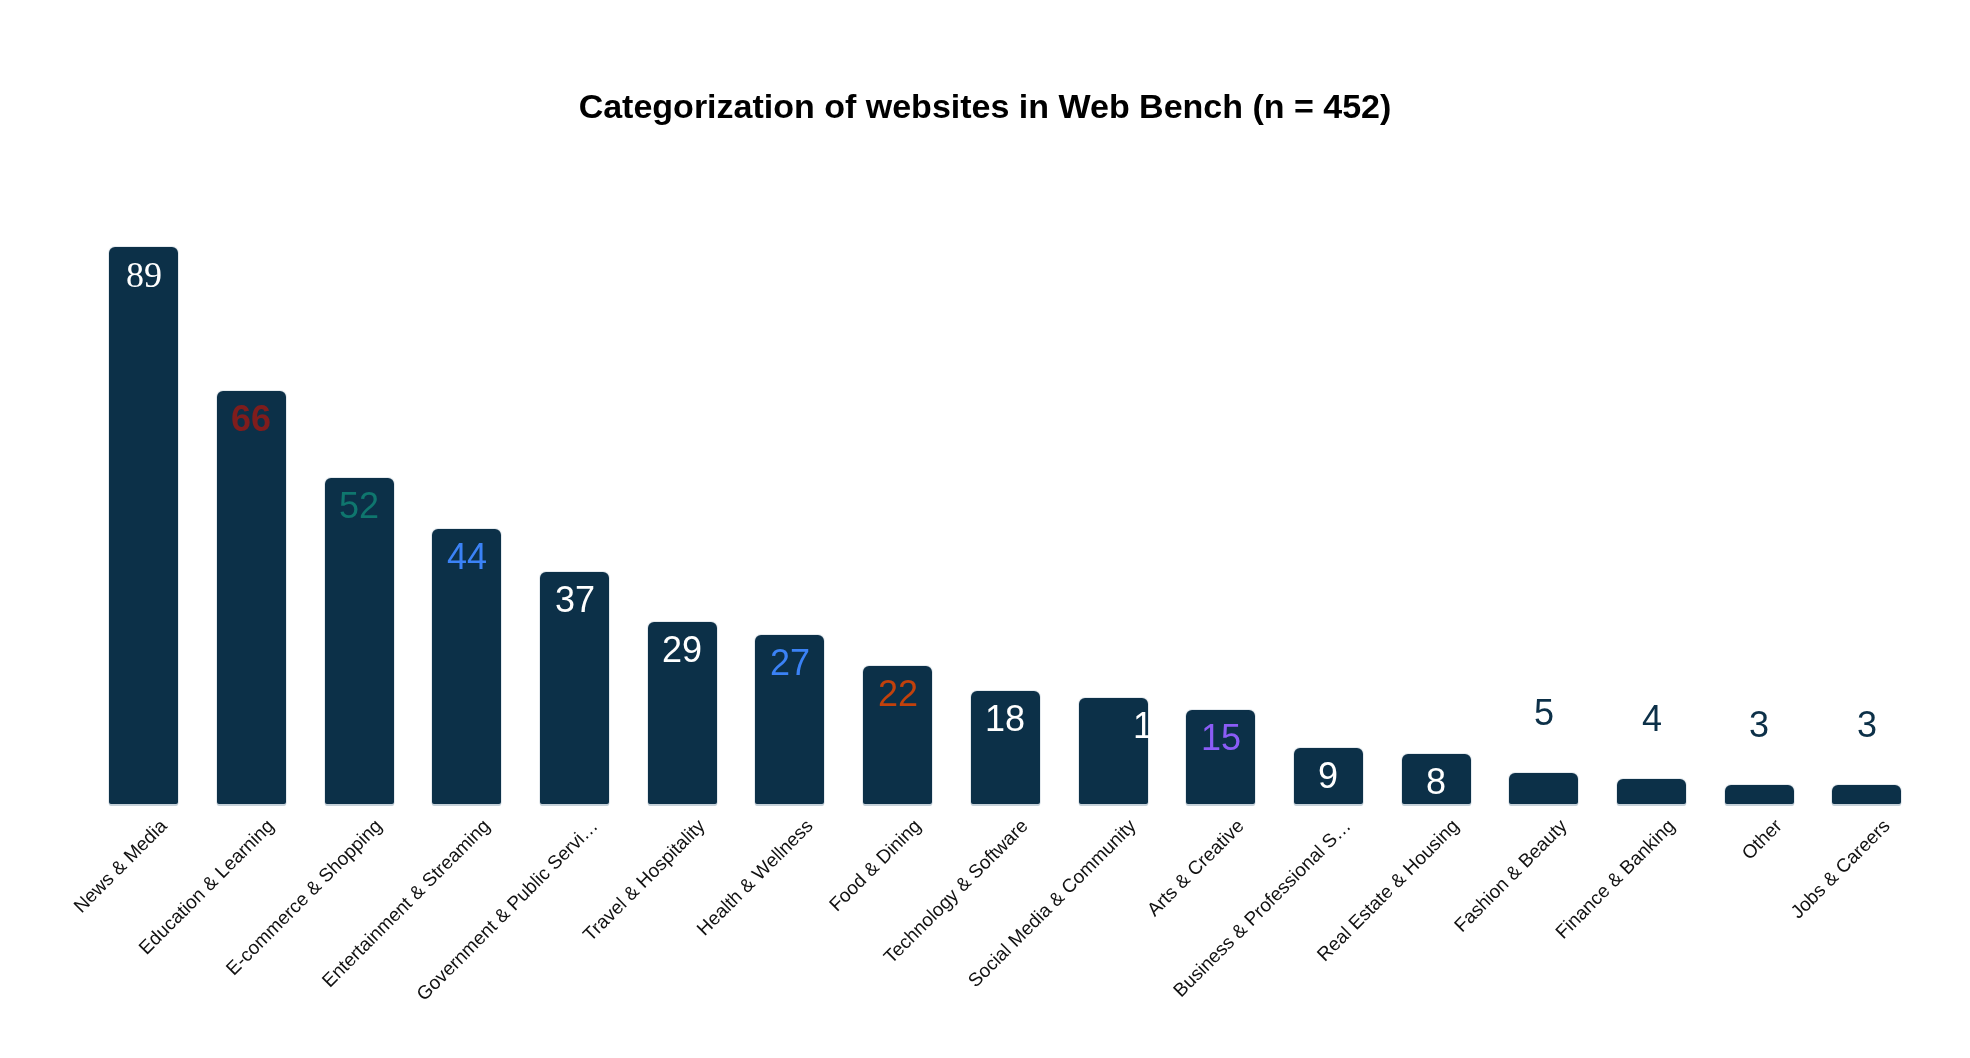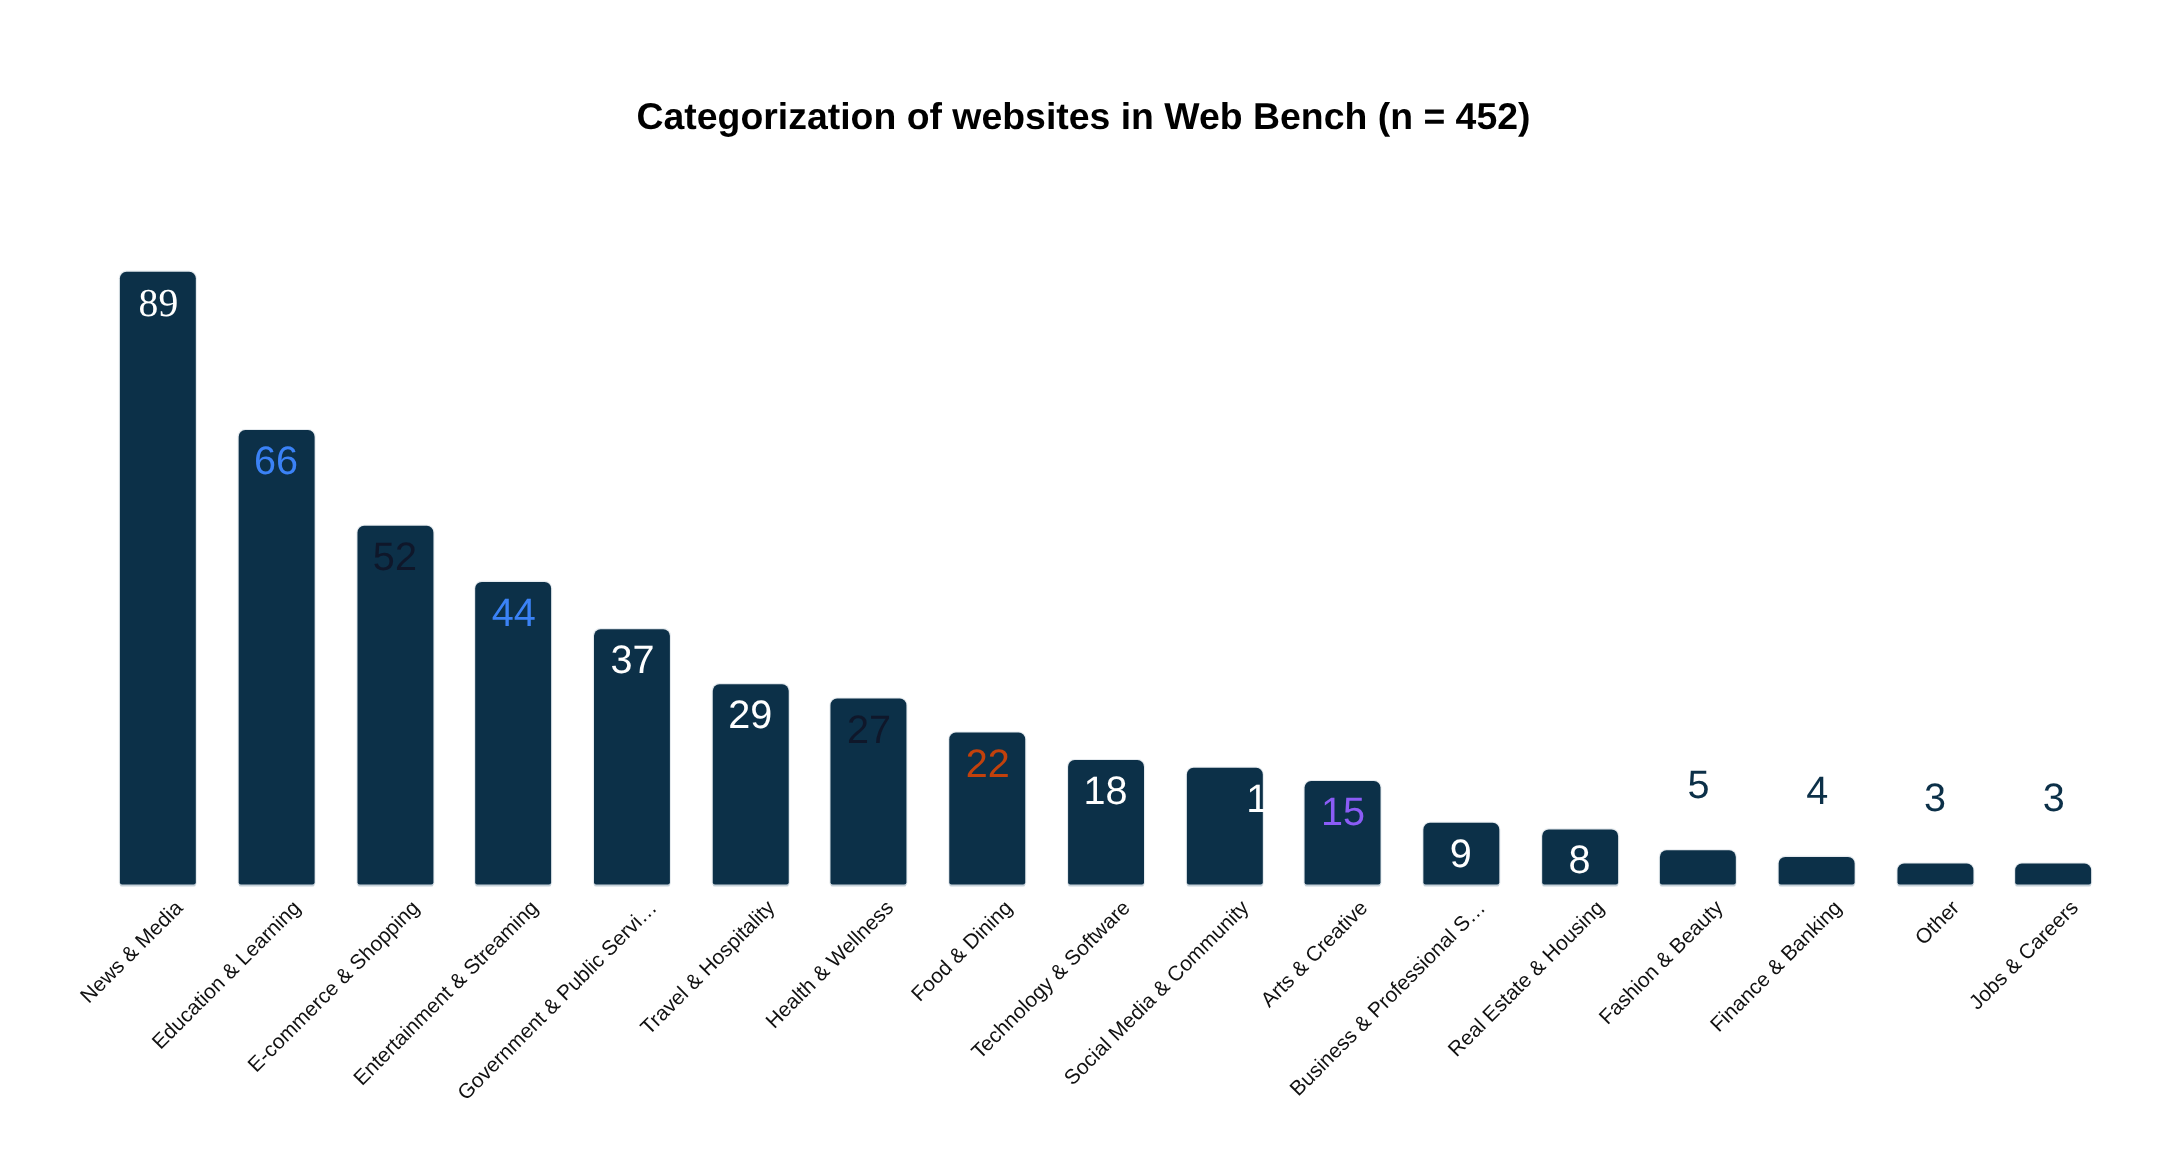--- a/index.html
+++ b/index.html
@@ -67,36 +67,36 @@
 </head>
 <body>
 
 <div class="plot-area">
   <h1 class="chart-title">Categorization of websites in Web Bench (n = 452)</h1>
   <div id="plot">
       <div class="bar" style="left: 109px; top: 247px; width: 69px; height: 557px; background: rgb(12, 48, 72);"></div>
       <div class="bar-value-inside" style="left: 84px; width: 120px; top: 257px; color: rgb(255, 255, 255); font-family: Liberation Serif, serif;">89</div>
       <div class="x-tick" style="left: -184px; top: 815px; color: rgb(17, 17, 17);">News &amp; Media</div>
       <div class="bar" style="left: 217px; top: 391px; width: 69px; height: 413px; background: rgb(12, 48, 72);"></div>
-      <div class="bar-value-inside" style="left: 191px; width: 120px; top: 401px; color: #3b82f6;">66</div>
+      <div class="bar-value-inside" style="left: 191px; width: 120px; top: 401px; color: #7f1d1d; font-weight: bold;">66</div>
       <div class="x-tick" style="left: -77px; top: 815px; color: rgb(17, 17, 17);">Education &amp; Learning</div>
       <div class="bar" style="left: 325px; top: 478px; width: 69px; height: 326px; background: rgb(12, 48, 72);"></div>
-      <div class="bar-value-inside" style="left: 299px; width: 120px; top: 488px; color: #0f172a;">52</div>
+      <div class="bar-value-inside" style="left: 299px; width: 120px; top: 488px; color: #0f766e;">52</div>
       <div class="x-tick" style="left: 31px; top: 815px; color: rgb(17, 17, 17);">E-commerce &amp; Shopping</div>
       <div class="bar" style="left: 432px; top: 529px; width: 69px; height: 275px; background: rgb(12, 48, 72);"></div>
       <div class="bar-value-inside" style="left: 407px; width: 120px; top: 539px; color: #3b82f6;">44</div>
       <div class="x-tick" style="left: 139px; top: 815px; color: rgb(17, 17, 17);">Entertainment &amp; Streaming</div>
       <div class="bar" style="left: 540px; top: 572px; width: 69px; height: 232px; background: rgb(12, 48, 72);"></div>
       <div class="bar-value-inside" style="left: 515px; width: 120px; top: 582px; color: rgb(255, 255, 255);">37</div>
       <div class="x-tick" style="left: 247px; top: 815px; color: rgb(17, 17, 17);">Government &amp; Public Servi…</div>
       <div class="bar" style="left: 648px; top: 622px; width: 69px; height: 182px; background: rgb(12, 48, 72);"></div>
       <div class="bar-value-inside" style="left: 622px; width: 120px; top: 632px; color: rgb(255, 255, 255);">29</div>
       <div class="x-tick" style="left: 354px; top: 815px; color: rgb(17, 17, 17);">Travel &amp; Hospitality</div>
       <div class="bar" style="left: 755px; top: 635px; width: 69px; height: 169px; background: rgb(12, 48, 72);"></div>
-      <div class="bar-value-inside" style="left: 730px; width: 120px; top: 645px; color: #0f172a;">27</div>
+      <div class="bar-value-inside" style="left: 730px; width: 120px; top: 645px; color: #3b82f6;">27</div>
       <div class="x-tick" style="left: 462px; top: 815px; color: rgb(17, 17, 17);">Health &amp; Wellness</div>
       <div class="bar" style="left: 863px; top: 666px; width: 69px; height: 138px; background: rgb(12, 48, 72);"></div>
       <div class="bar-value-inside" style="left: 838px; width: 120px; top: 676px; color: #c2410c;">22</div>
       <div class="x-tick" style="left: 570px; top: 815px; color: rgb(17, 17, 17);">Food &amp; Dining</div>
       <div class="bar" style="left: 971px; top: 691px; width: 69px; height: 113px; background: rgb(12, 48, 72);"></div>
       <div class="bar-value-inside" style="left: 945px; width: 120px; top: 701px; color: rgb(255, 255, 255);">18</div>
       <div class="x-tick" style="left: 677px; top: 815px; color: rgb(17, 17, 17);">Technology &amp; Software</div>
       <div class="bar" style="left: 1079px; top: 698px; width: 69px; height: 106px; background: rgb(12, 48, 72);"></div>
       <div class="bar-value-inside" style="left: 1053px; width: 120px; top: 708px; color: rgb(255, 255, 255); text-align: right;">17</div>
       <div class="x-tick" style="left: 785px; top: 815px; color: rgb(17, 17, 17);">Social Media &amp; Community</div>

